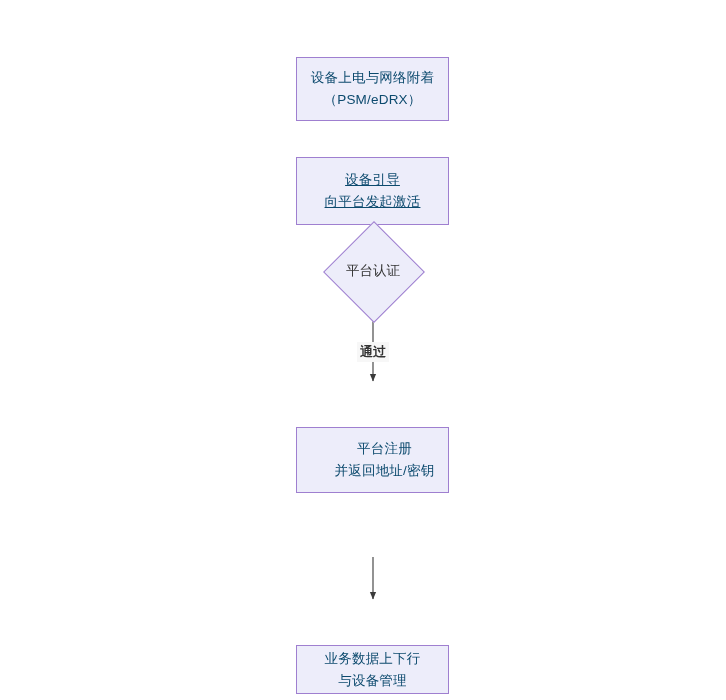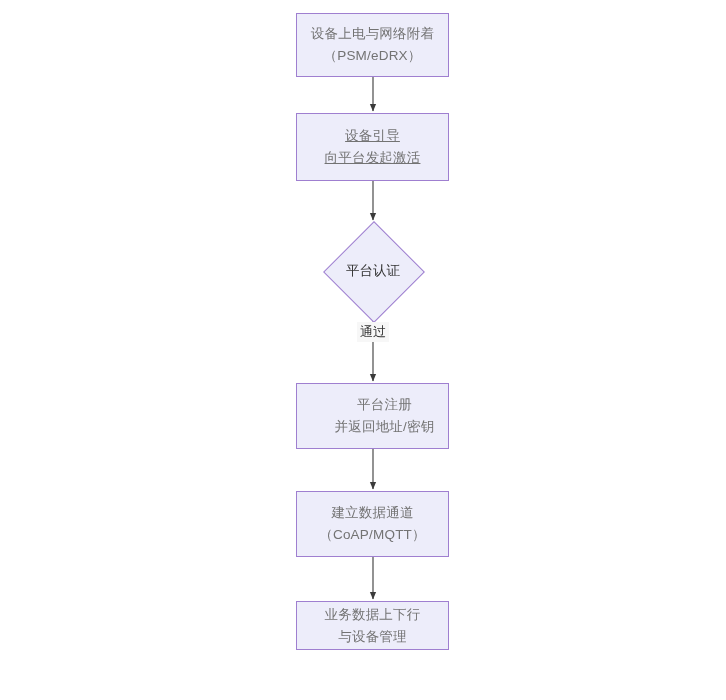--- a/index.html
+++ b/index.html
@@ -27,24 +27,25 @@
   }
   .node {
     position: absolute;
     box-sizing: border-box;
     background: #ededfa;
     border: 1.6px solid #9f7fd0;
     display: flex;
     align-items: center;
     justify-content: center;
     text-align: center;
-    color: #737373;
+    color: #0c4a6e;
     font-size: 13.5px;
     line-height: 22px;
     letter-spacing: 0.2px;
+    margin-top: 44px;
   }
   .node .node-label {
     display: block;
     white-space: pre-line;
     padding: 0 6px;
   }
   .diamond-wrap {
     position: absolute;
     box-sizing: border-box;
   }
@@ -113,30 +114,26 @@
   <div class="node" style="left:296px; top:113px; width:153px; height:68px;text-decoration:underline;">
     <span class="node-label">设备引导
 向平台发起激活</span>
   </div>
 
   <div class="diamond-wrap" style="left:323px; top:222px; width:100px; height:98px;">
     <div class="diamond-shape"></div>
     <div class="diamond-text">平台认证</div>
   </div>
 
-  <div class="edge-label" style="left:373px; top:332px;">通过</div>
+  <div class="edge-label" style="left:373px; top:352px;font-weight:bold;">通过</div>
 
   <div class="node" style="left:296px; top:383px; width:153px; height:66px;padding-left:24px;">
     <span class="node-label">平台注册
 并返回地址/密钥</span>
   </div>
 
-  <div class="node" style="left:296px; top:491px; width:153px; height:66px;">
-    <span class="node-label">建立数据通道
-（CoAP/MQTT）</span>
-  </div>
 
   <div class="node" style="left:296px; top:601px; width:153px; height:49px;">
     <span class="node-label">业务数据上下行
 与设备管理</span>
   </div>
 
 </div>
 
 </body></html>

